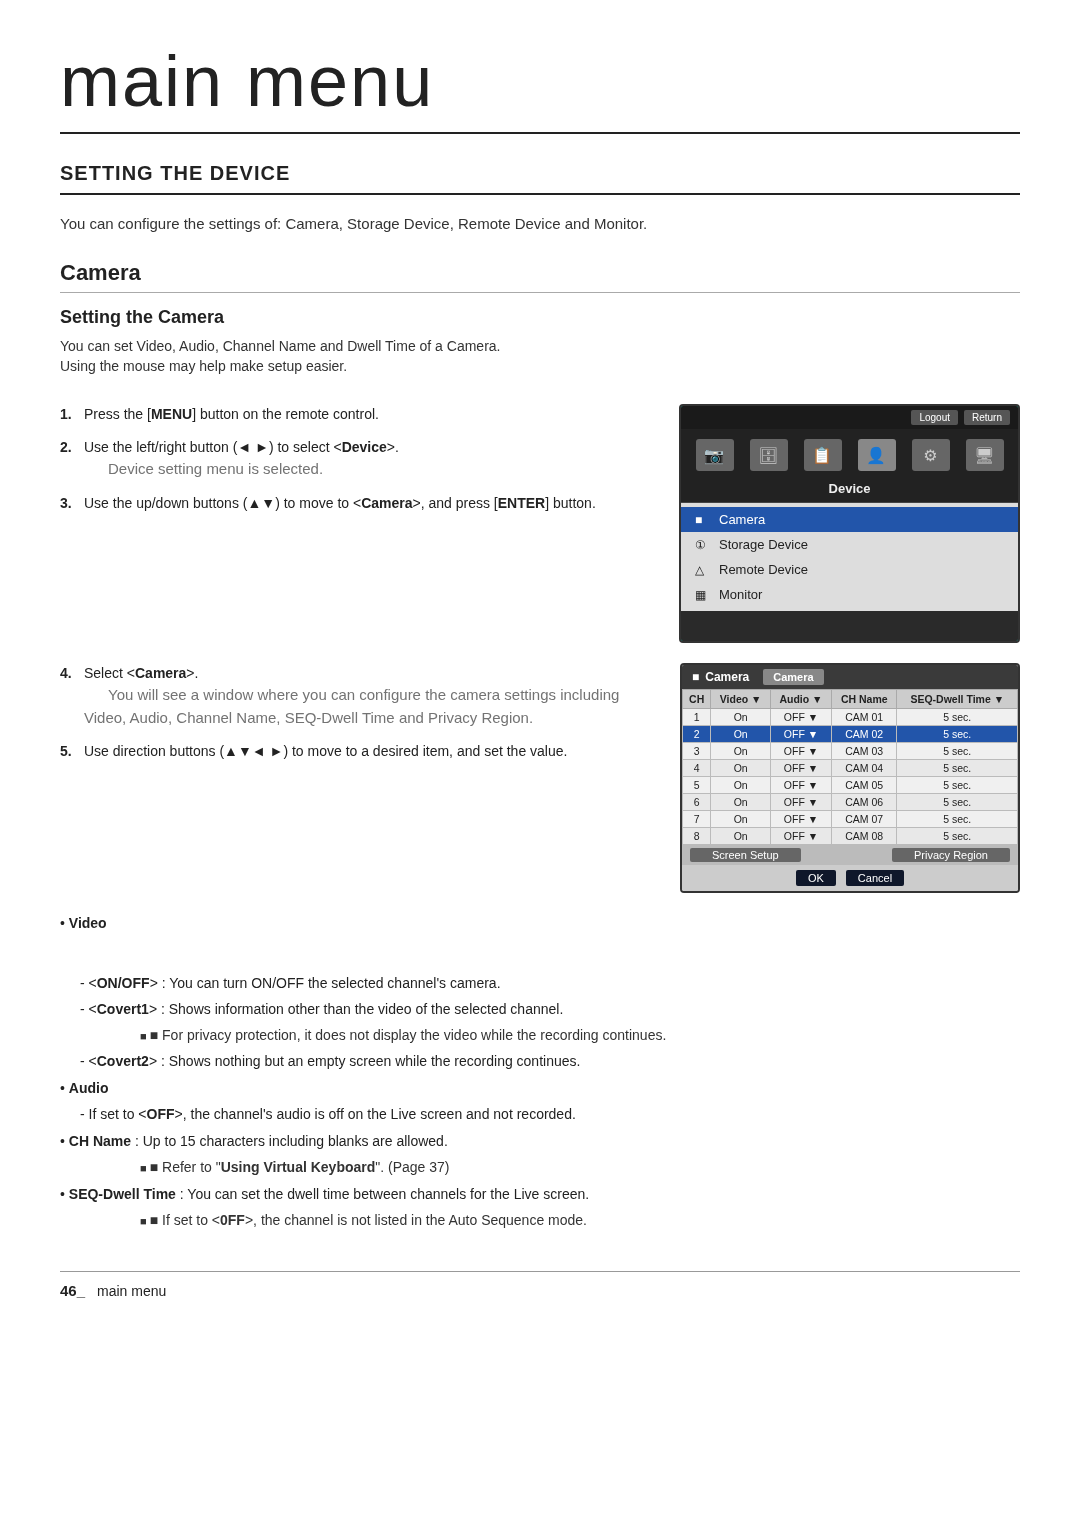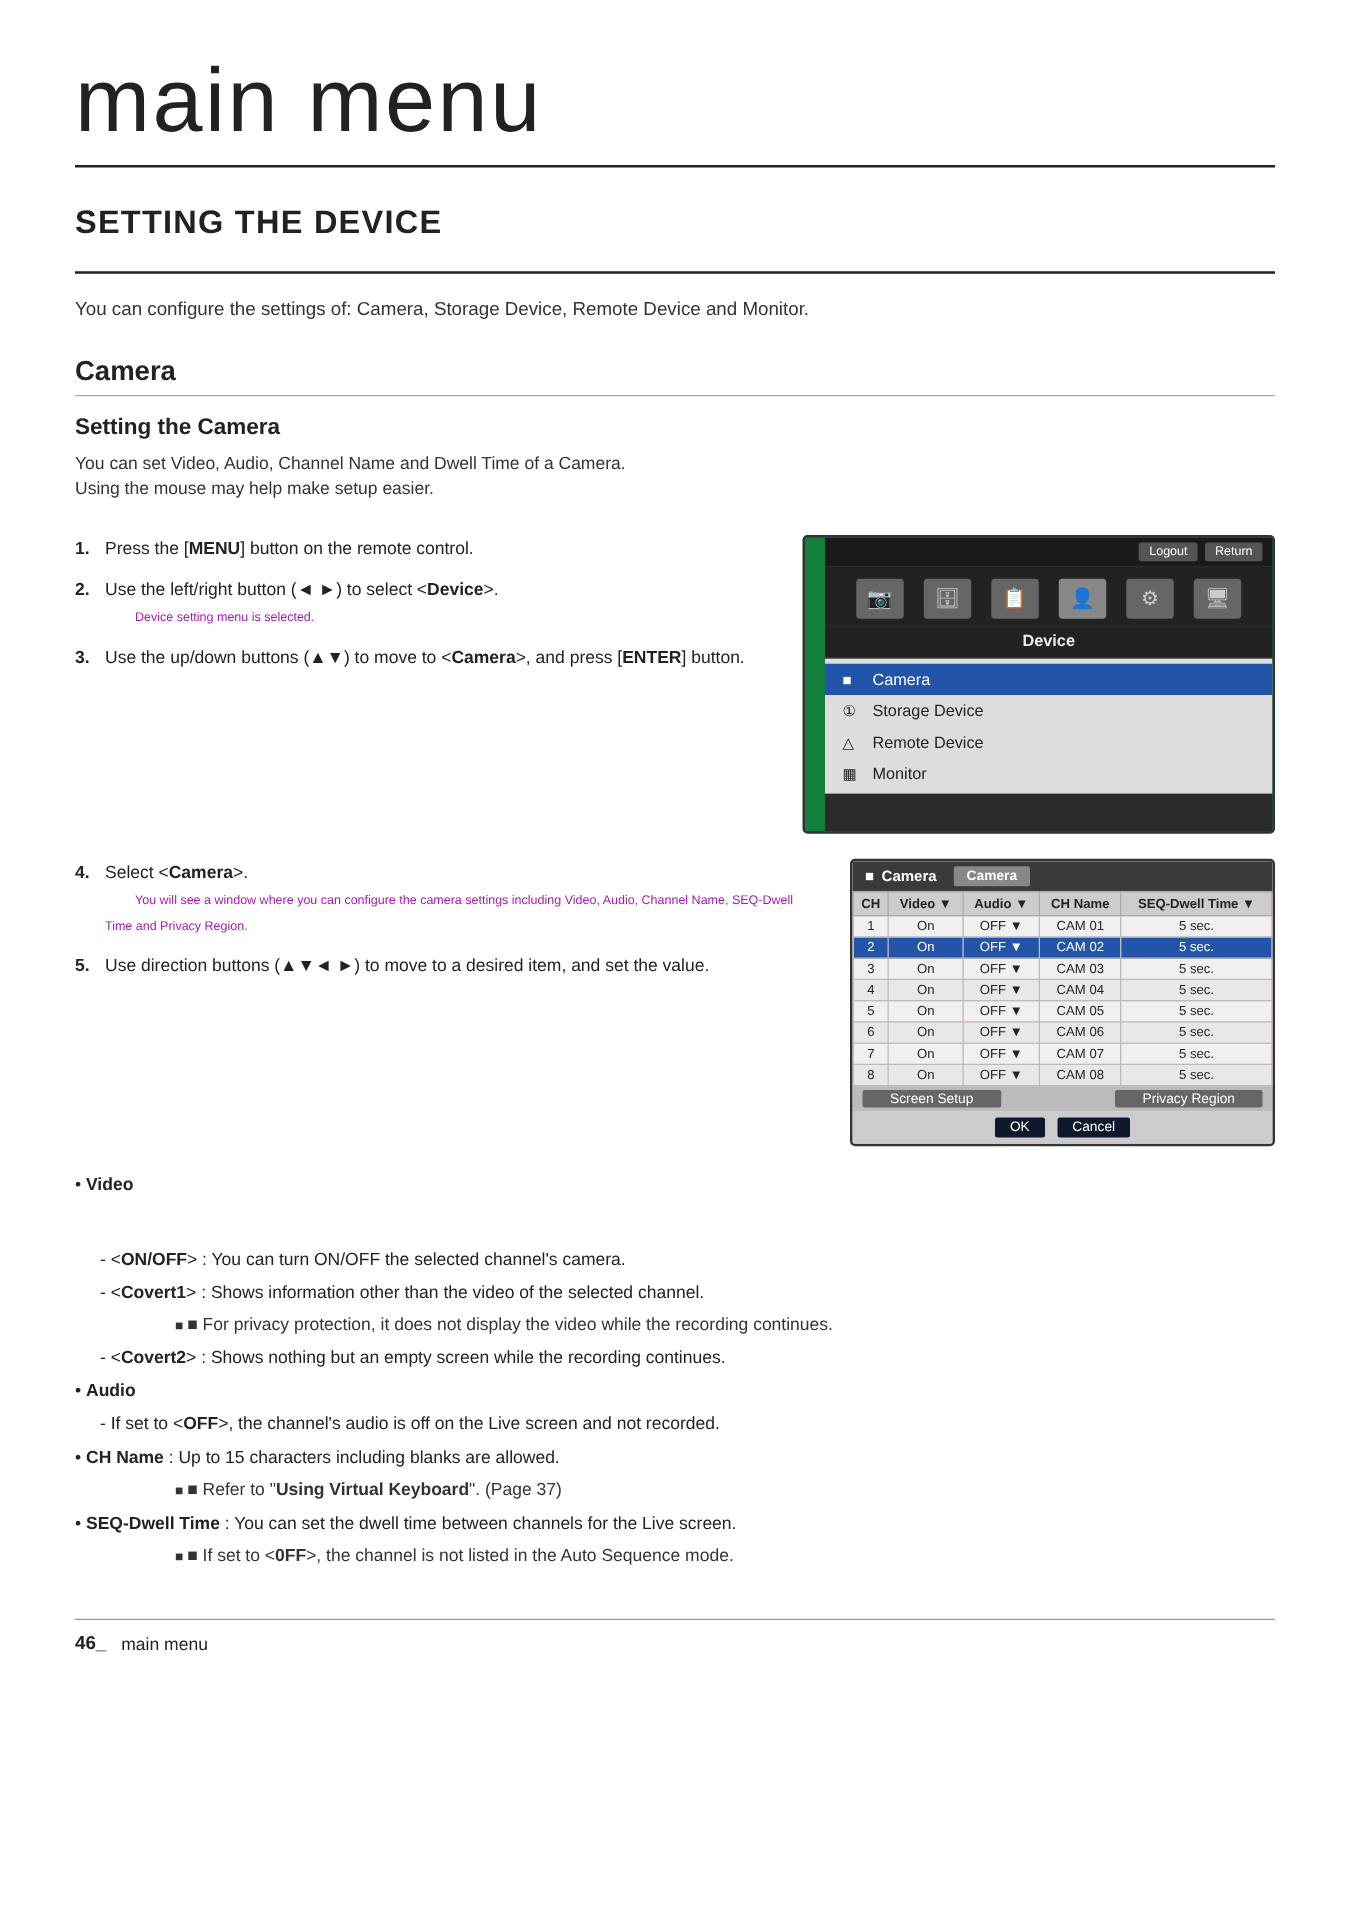--- a/index.html
+++ b/index.html
@@ -19,25 +19,25 @@
       font-weight: 300;
       letter-spacing: 2px;
       color: #222;
       border-bottom: 2px solid #222;
       padding-bottom: 10px;
       margin-bottom: 28px;
     }
 
     
     .section-heading {
-      font-size: 26px;
+      font-size: 20px;
       font-weight: 900;
       text-transform: uppercase;
       border-bottom: 2px solid #222;
-      padding-bottom: 24px;
+      padding-bottom: 8px;
       margin-bottom: 20px;
       letter-spacing: 1px;
     }
 
     .intro-text {
       font-size: 15px;
       color: #333;
       margin-bottom: 28px;
     }
 
@@ -107,25 +107,24 @@
       color: #333;
     }
     .bullet-note::before {
       content: "■ ";
       font-size: 11px;
     }
 
     
     .device-screenshot {
       border: 2px solid #333;
-      background: #15803d;
+      background: #14b8a6;
       border-radius: 4px;
       overflow: hidden;
-      width: 378px;
-      padding-left: 16px;
+      width: 341px;
     }
 
     .device-screenshot .top-bar {
       display: flex;
       justify-content: flex-end;
       padding: 4px 8px;
       gap: 6px;
       background: #1a1a1a;
     }
 
@@ -310,25 +309,25 @@
     }
 
     .page-number {
       font-weight: bold;
       font-size: 15px;
     }
 
     b, strong { font-weight: 700; }
 
     .step-sub {
-      font-size: 10px;
+      font-size: 15px;
       line-height: 1.5;
       margin-left: 24px;
       margin-top: 2px;
-      color: #a21caf;
+      color: #737373;
     }
 
     .full-bullets {
       margin-top: 16px;
     }
 
     .bullet-row {
       font-size: 14px;
       margin-bottom: 5px;
       line-height: 1.5;

